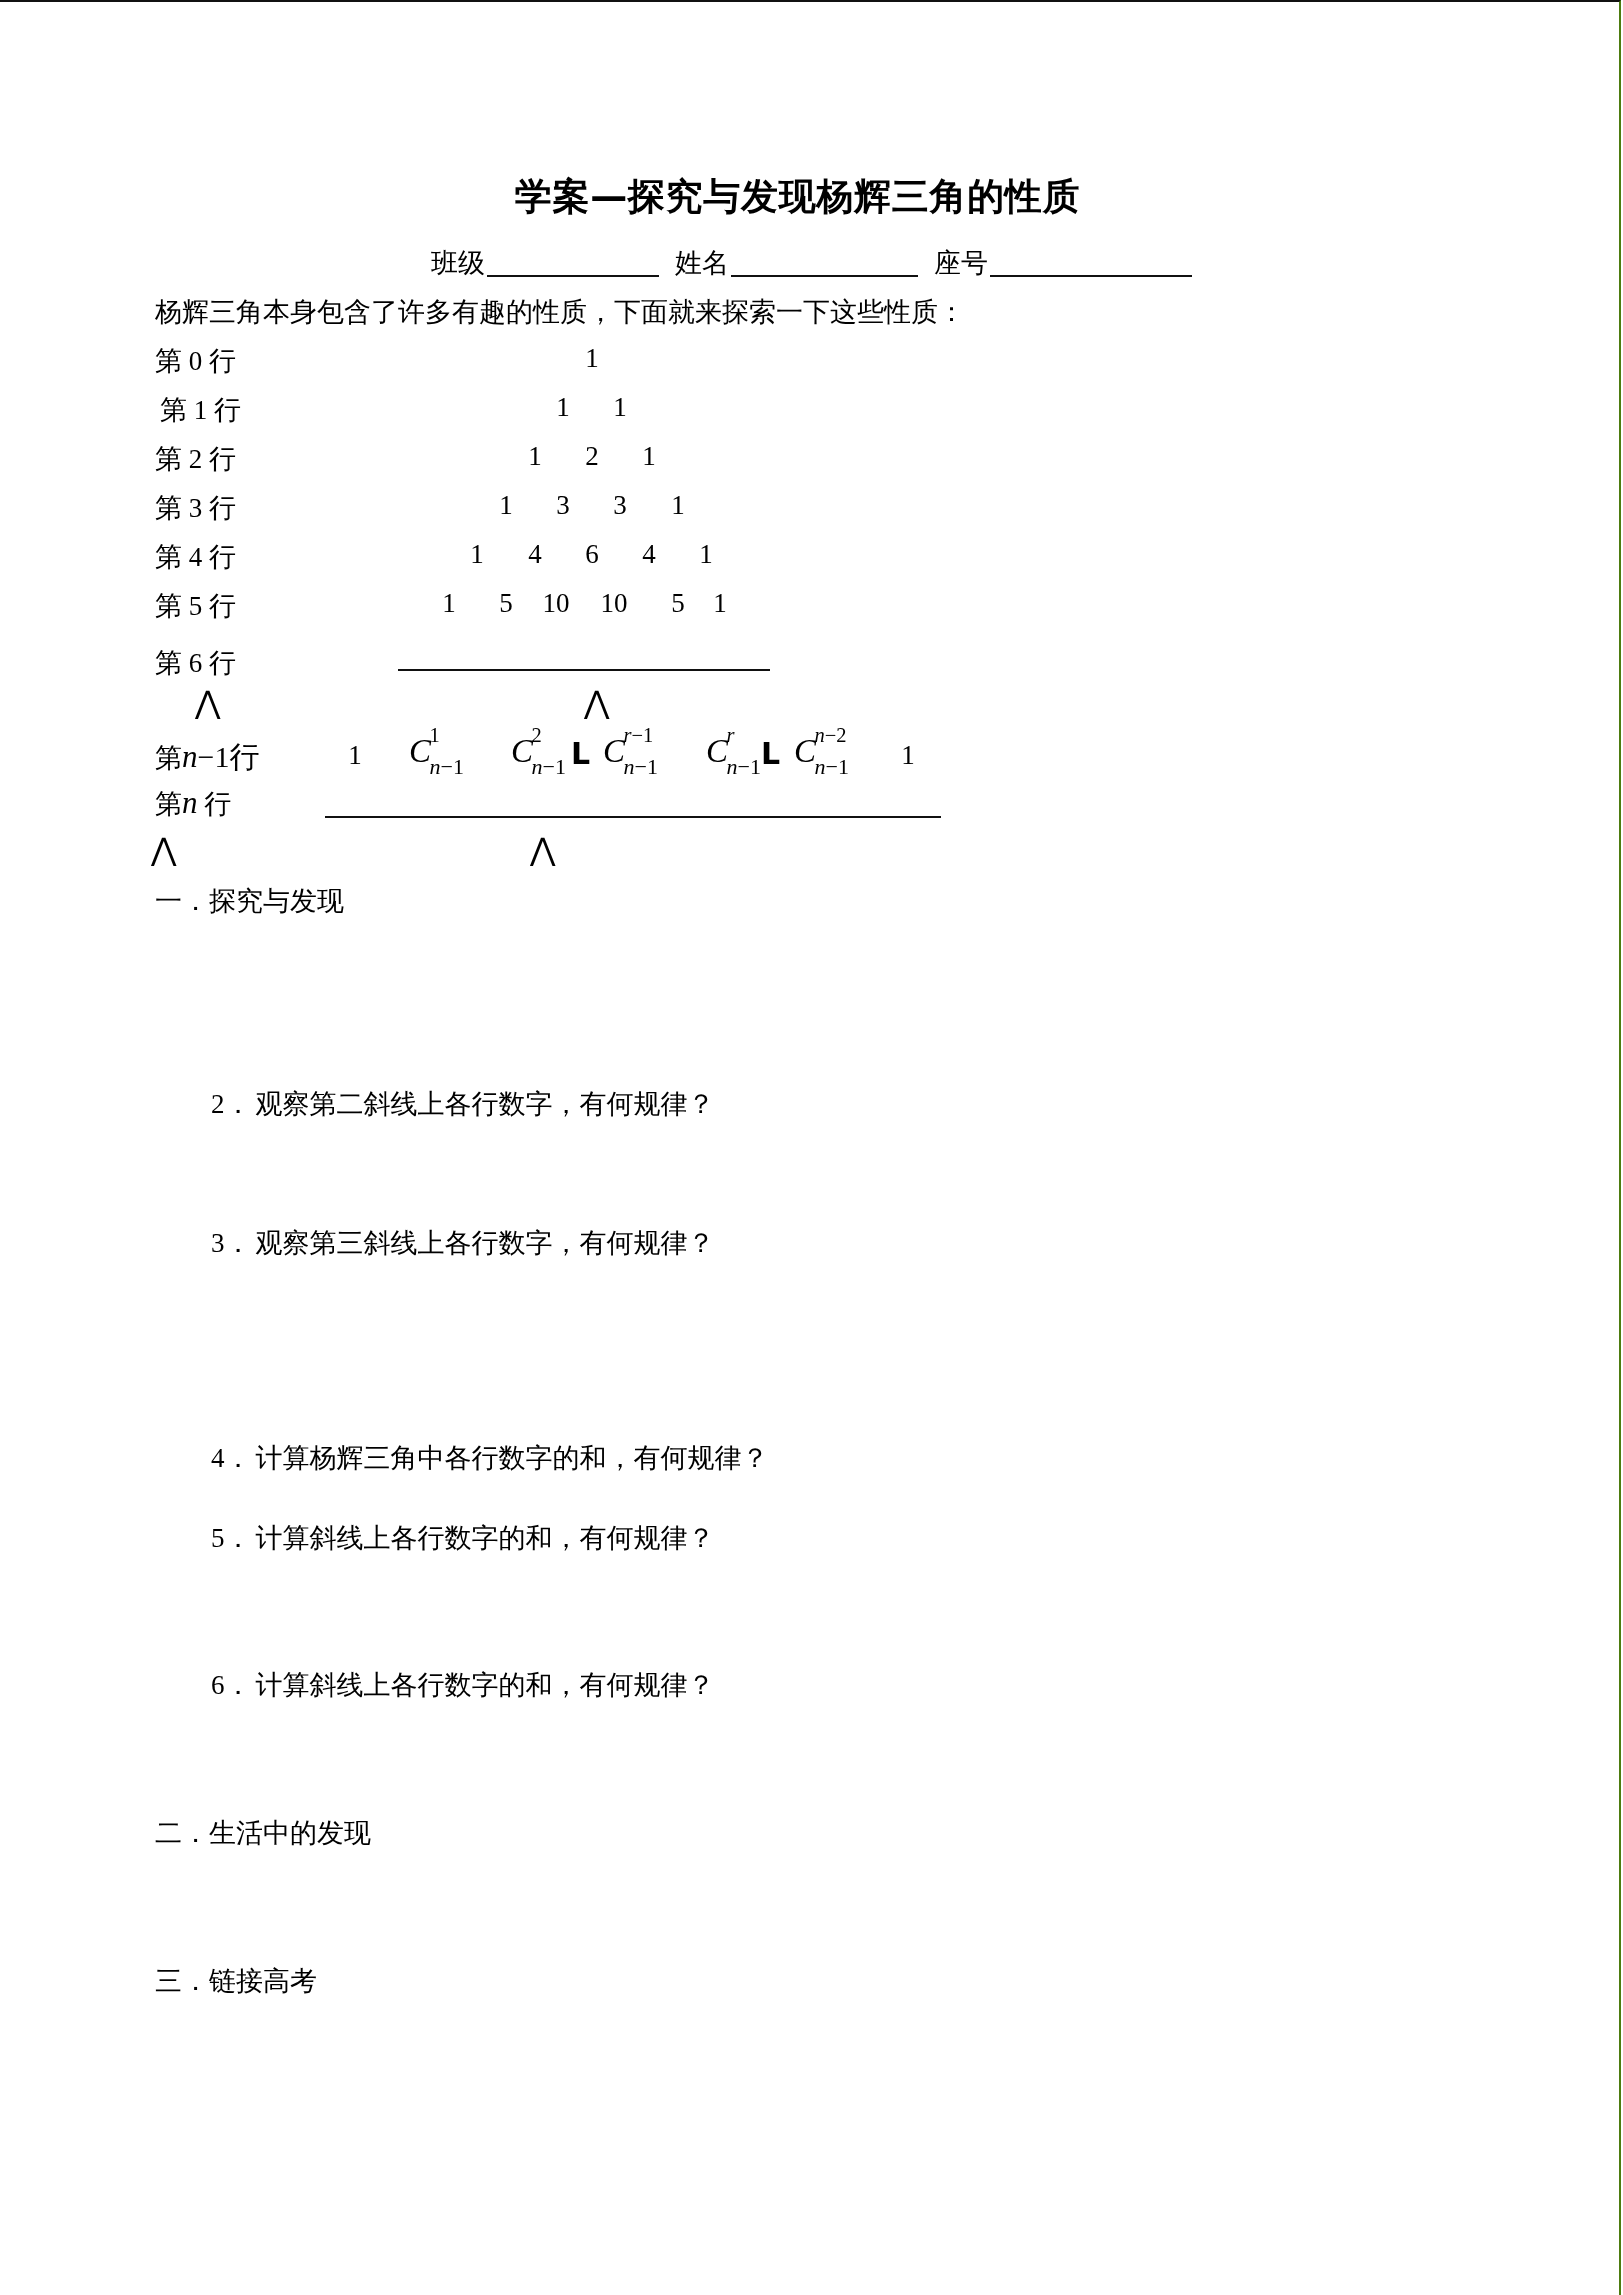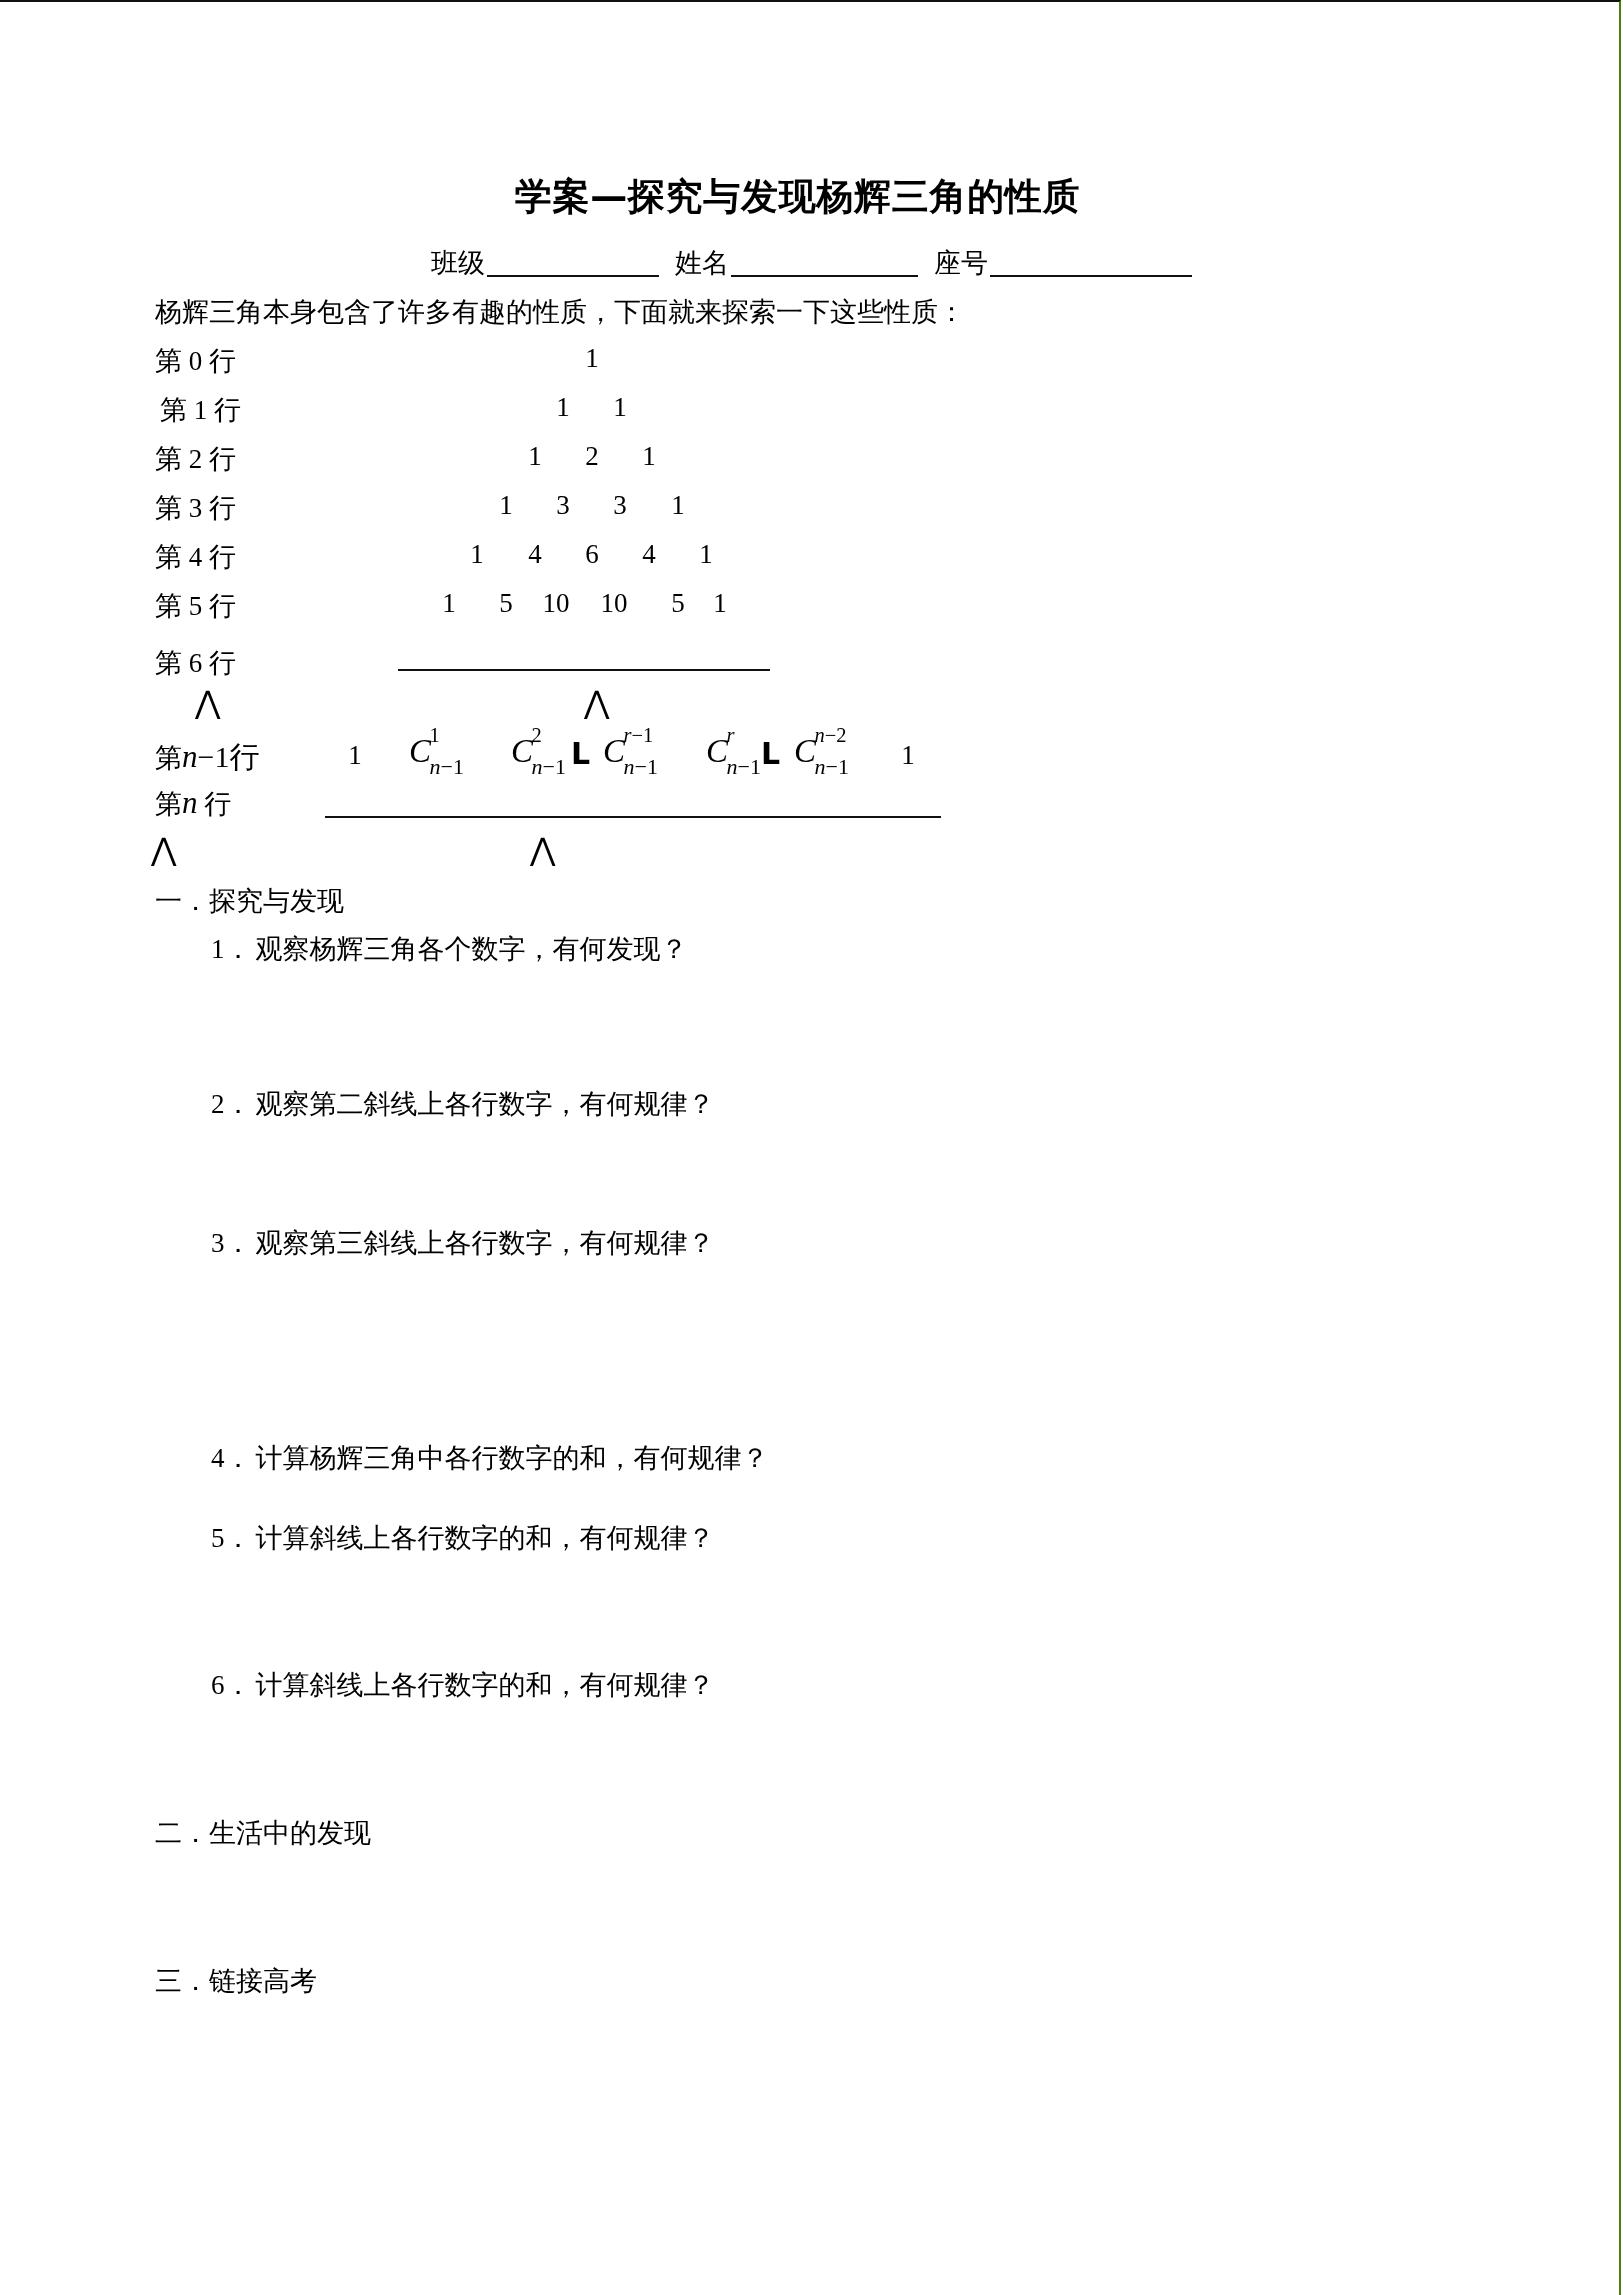--- a/index.html
+++ b/index.html
@@ -118,23 +118,20 @@
   <div class="abs serif t40" style="left:155px; top:783px;">
     <span>第</span><span class="italic" style="font-size:31px;">n</span><span> 行</span>
   </div>
   <div class="uline" style="left:325px; width:616px; top:814px;"></div>
 
   <div class="wedge" style="left:151px; top:829px;">⋀</div>
   <div class="wedge" style="left:530px; top:829px;">⋀</div>
 
   <div class="abs serif t40" style="left:155px; top:881px;">一．探究与发现</div>
 
-  <div class="abs serif t40" style="left:211px; top:929px;">
-    <span>1．</span><span style="margin-left:4.1px;">观察杨辉三角各个数字，有何发现？</span>
-  </div>
   <div class="abs serif t40" style="left:211px; top:1076px;margin-top:8px;">
     <span>2．</span><span style="margin-left:4.1px;">观察第二斜线上各行数字，有何规律？</span>
   </div>
   <div class="abs serif t40" style="left:211px; top:1223px;">
     <span>3．</span><span style="margin-left:4.1px;">观察第三斜线上各行数字，有何规律？</span>
   </div>
   <div class="abs serif t40" style="left:211px; top:1438px;">
     <span>4．</span><span style="margin-left:4.1px;">计算杨辉三角中各行数字的和，有何规律？</span>
   </div>
   <div class="abs serif t40" style="left:211px; top:1518px;">

